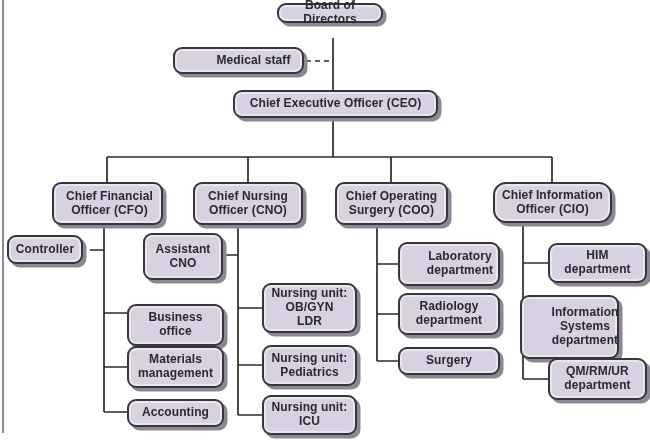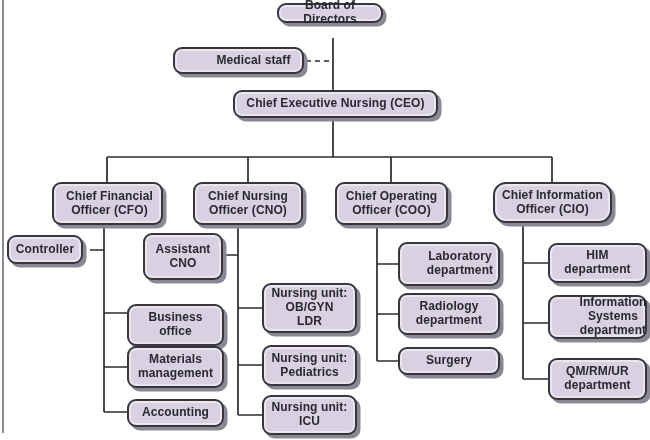--- a/index.html
+++ b/index.html
@@ -48,36 +48,36 @@
   <div class="node" style="left:277px;top:3px;width:106px;height:20px;">
     <span class="node-label">Board of
 Directors</span>
   </div>
 
   <div class="node" style="left:173px;top:47px;width:131px;height:27px;padding-left:32px;">
     <span class="node-label">Medical staff</span>
   </div>
 
   <div class="node" style="left:233px;top:90px;width:205px;height:28px;">
-    <span class="node-label">Chief Executive Nursing (CEO)</span>
+    <span class="node-label">Chief Executive Officer (CEO)</span>
   </div>
 
   <div class="node" style="left:52px;top:182px;width:111px;height:43px;padding-left:6px;">
     <span class="node-label">Chief Financial
 Officer (CFO)</span>
   </div>
 
   <div class="node" style="left:193px;top:182px;width:110px;height:43px;">
     <span class="node-label">Chief Nursing
 Officer (CNO)</span>
   </div>
 
   <div class="node" style="left:335px;top:182px;width:113px;height:43px;">
     <span class="node-label">Chief Operating
-Officer (COO)</span>
+Surgery (COO)</span>
   </div>
 
   <div class="node" style="left:493px;top:182px;width:119px;height:41px;border-radius:13px;">
     <span class="node-label">Chief Information
 Officer (CIO)</span>
   </div>
 
   <div class="node" style="left:7px;top:235px;width:76px;height:29px;">
     <span class="node-label">Controller</span>
   </div>
@@ -129,21 +129,21 @@
 
   <div class="node" style="left:398px;top:347px;width:102px;height:28px;">
     <span class="node-label">Surgery</span>
   </div>
 
   <div class="node" style="left:548px;top:243px;width:99px;height:40px;">
     <span class="node-label">HIM
 department</span>
   </div>
 
-  <div class="node" style="left:548px;top:295px;width:99px;height:44px;padding-left:33px;">
+  <div class="node" style="left:520px;top:295px;width:99px;height:64px;padding-left:33px;">
     <span class="node-label">Information
 Systems
 department</span>
   </div>
 
   <div class="node" style="left:548px;top:358px;width:99px;height:42px;">
     <span class="node-label">QM/RM/UR
 department</span>
   </div>
 

